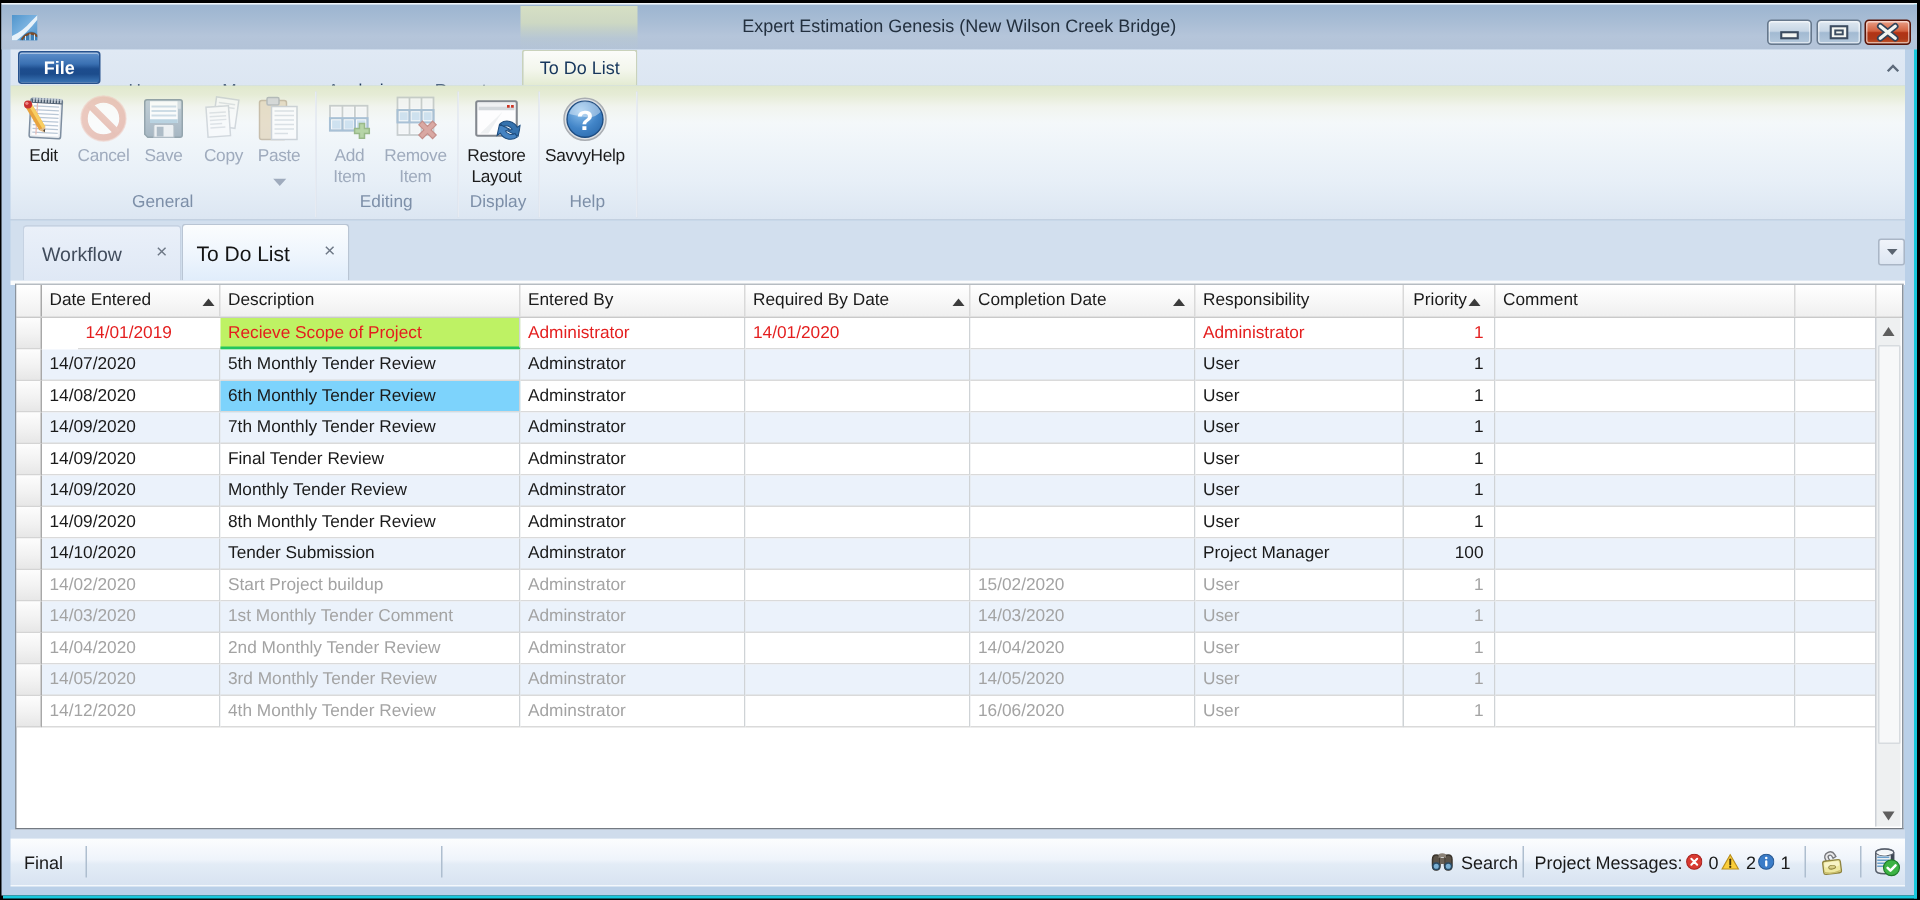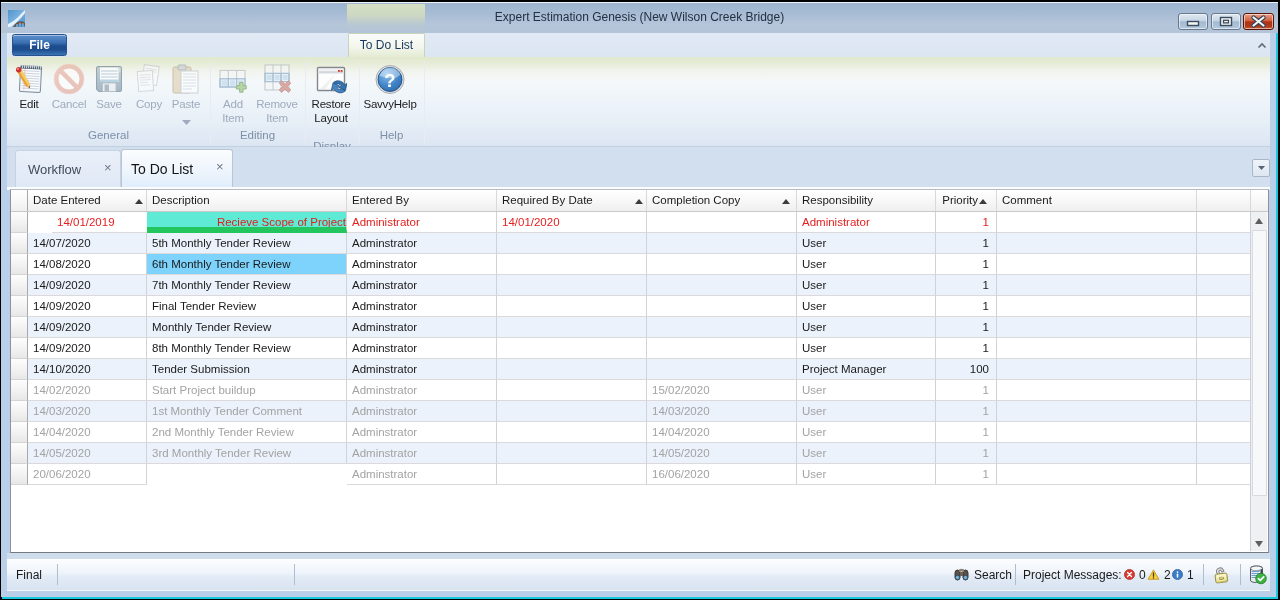--- a/index.html
+++ b/index.html
@@ -294,21 +294,21 @@
         <circle cx="16" cy="16.5" r="14" fill="none" stroke="#a9adb2" stroke-width="1"></circle>
         <circle cx="16" cy="16.5" r="12" fill="url(#helpg)" stroke="#1c4c82" stroke-width=".9"></circle>
         <path d="M5.5 13 a11 11 0 0 1 21 -1.5 q-4 4.5 -10.5 3.5 t-10.5 -2 Z" fill="#ffffff" opacity=".4"></path>
         <text x="16" y="23.5" text-anchor="middle" font-family="Liberation Sans" font-weight="bold" font-size="18.5" fill="#fff">?</text>
       </svg>
       <div class="rlbl">SavvyHelp</div>
     </div>
   <div class="rsep" style="left:417px;"></div>
   <div class="glbl" style="left:0px;width:203px;">General</div>
   <div class="glbl" style="left:203px;width:95px;">Editing</div>
-  <div class="glbl" style="left:298px;width:54px;margin-top:11px;">Display</div>
+  <div class="glbl" style="left:298px;width:54px;">Display</div>
   <div class="glbl" style="left:352px;width:65px;">Help</div>
 </div>
 
 <div id="tabstrip">
   <div id="doctab-wf">
       <span class="tabt">Workflow</span>
       <span class="tabx">×</span>
     </div>
   <div id="doctab-td">
       <span class="tabt" style="left:9px;">To Do List</span>
@@ -322,33 +322,33 @@
 
 <div id="grid">
   <div id="ghead">
       <div class="hcell" style="left:0;width:17px;border-right:1px solid #a8a8a8;"></div>
       <div class="hcell" style="left:17px;width:119px;">Date Entered</div>
       <div class="sorta" style="left:124px;"></div>
       <div class="hcell" style="left:136px;width:200px;">Description</div>
       <div class="hcell" style="left:336px;width:150px;">Entered By</div>
       <div class="hcell" style="left:486px;width:150px;">Required By Date</div>
       <div class="sorta" style="left:624px;"></div>
-      <div class="hcell" style="left:636px;width:150px;">Completion Copy</div>
+      <div class="hcell" style="left:636px;width:150px;">Completion Date</div>
       <div class="sorta" style="left:771px;"></div>
       <div class="hcell" style="left:786px;width:139px;">Responsibility</div>
       <div class="hcell" style="left:925px;width:61px;padding-left:0;padding-right:18px;text-align:right;">Priority</div>
       <div class="sorta" style="left:968px;"></div>
       <div class="hcell" style="left:986px;width:200px;">Comment</div>
       <div class="hcell" style="left:1186px;width:54px;"></div>
     </div>
   <div id="gbody">
       <div class="grow" style="top:0px;">
         <div class="ind"></div>
         <div class="gcell" style="left:17px;width:119px;background:#ffffff;color:#e41e1e;border-bottom:1px solid #dadada;margin-left:24px;">14/01/2019</div>
-        <div class="gcell" style="left:136px;width:200px;background:#5eead4;color:#e41e1e;border-bottom:6px solid #22c55e;text-align:right;">Recieve Scope of Project</div>
+        <div class="gcell" style="left:136px;width:200px;background:#bef264;color:#e41e1e;border-bottom:2px solid #22c55e;">Recieve Scope of Project</div>
         <div class="gcell" style="left:336px;width:150px;background:#ffffff;color:#e41e1e;border-bottom:1px solid #dadada;">Administrator</div>
         <div class="gcell" style="left:486px;width:150px;background:#ffffff;color:#e41e1e;border-bottom:1px solid #dadada;">14/01/2020</div>
         <div class="gcell" style="left:636px;width:150px;background:#ffffff;color:#e41e1e;border-bottom:1px solid #dadada;"></div>
         <div class="gcell" style="left:786px;width:139px;background:#ffffff;color:#e41e1e;border-bottom:1px solid #dadada;">Administrator</div>
         <div class="gcell" style="left:925px;width:61px;background:#ffffff;color:#e41e1e;border-bottom:1px solid #dadada;padding-left:0;padding-right:7px;text-align:right;">1</div>
         <div class="gcell" style="left:986px;width:200px;background:#ffffff;color:#e41e1e;border-bottom:1px solid #dadada;"></div>
         <div class="gcell" style="left:1186px;width:54px;background:#ffffff;color:#e41e1e;border-bottom:1px solid #dadada;"></div>
       </div>
       <div class="grow" style="top:21px;">
         <div class="ind"></div>
@@ -477,21 +477,22 @@
         <div class="gcell" style="left:336px;width:150px;background:#ebf2fb;color:#a3a3a3;border-bottom:1px solid #dadada;">Adminstrator</div>
         <div class="gcell" style="left:486px;width:150px;background:#ebf2fb;color:#a3a3a3;border-bottom:1px solid #dadada;"></div>
         <div class="gcell" style="left:636px;width:150px;background:#ebf2fb;color:#a3a3a3;border-bottom:1px solid #dadada;">14/05/2020</div>
         <div class="gcell" style="left:786px;width:139px;background:#ebf2fb;color:#a3a3a3;border-bottom:1px solid #dadada;">User</div>
         <div class="gcell" style="left:925px;width:61px;background:#ebf2fb;color:#a3a3a3;border-bottom:1px solid #dadada;padding-left:0;padding-right:7px;text-align:right;">1</div>
         <div class="gcell" style="left:986px;width:200px;background:#ebf2fb;color:#a3a3a3;border-bottom:1px solid #dadada;"></div>
         <div class="gcell" style="left:1186px;width:54px;background:#ebf2fb;color:#a3a3a3;border-bottom:1px solid #dadada;"></div>
       </div>
       <div class="grow" style="top:252px;">
         <div class="ind"></div>
-        <div class="gcell" style="left:17px;width:119px;background:#ffffff;color:#a3a3a3;border-bottom:1px solid #dadada;">20/06/2020</div>
+        <div class="gcell" style="left:17px;width:119px;background:#ffffff;color:#a3a3a3;border-bottom:1px solid #dadada;">14/12/2020</div>
+        <div class="gcell" style="left:136px;width:200px;background:#ffffff;color:#a3a3a3;border-bottom:1px solid #dadada;">4th Monthly Tender Review</div>
         <div class="gcell" style="left:336px;width:150px;background:#ffffff;color:#a3a3a3;border-bottom:1px solid #dadada;">Adminstrator</div>
         <div class="gcell" style="left:486px;width:150px;background:#ffffff;color:#a3a3a3;border-bottom:1px solid #dadada;"></div>
         <div class="gcell" style="left:636px;width:150px;background:#ffffff;color:#a3a3a3;border-bottom:1px solid #dadada;">16/06/2020</div>
         <div class="gcell" style="left:786px;width:139px;background:#ffffff;color:#a3a3a3;border-bottom:1px solid #dadada;">User</div>
         <div class="gcell" style="left:925px;width:61px;background:#ffffff;color:#a3a3a3;border-bottom:1px solid #dadada;padding-left:0;padding-right:7px;text-align:right;">1</div>
         <div class="gcell" style="left:986px;width:200px;background:#ffffff;color:#a3a3a3;border-bottom:1px solid #dadada;"></div>
         <div class="gcell" style="left:1186px;width:54px;background:#ffffff;color:#a3a3a3;border-bottom:1px solid #dadada;"></div>
       </div>
     </div>
   <div id="vscroll">

